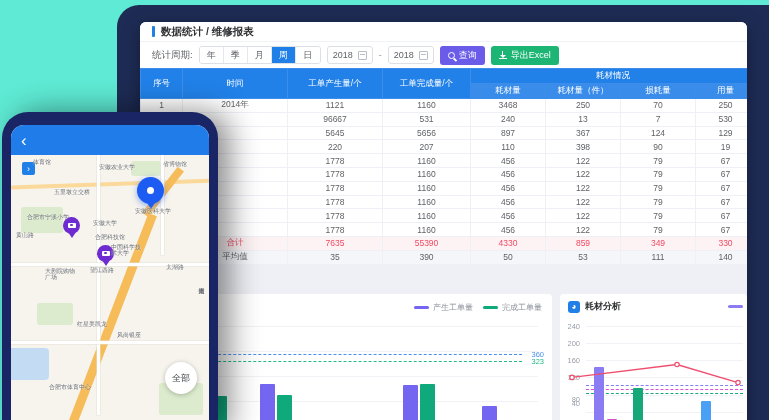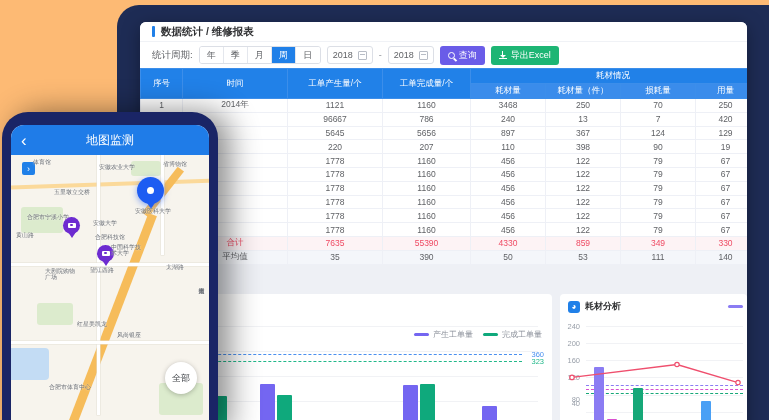--- a/index.html
+++ b/index.html
@@ -1,17 +1,17 @@
 <!DOCTYPE html>
 <html><head>
 <meta charset="utf-8">
 <style>
   html,body{margin:0;padding:0;background:#050608;}
   *{box-sizing:border-box;font-family:"Liberation Sans",sans-serif;}
-  #stage{position:relative;width:769px;height:420px;overflow:hidden;background:#fdba74;}
+  #stage{position:relative;width:769px;height:420px;overflow:hidden;background:#5eead4;}
 
   
   .browser{position:absolute;left:117px;top:5px;width:700px;height:460px;
     background:#1e2c55;border-radius:22px 0 0 0;}
   .card{position:absolute;left:23px;top:17px;width:607px;height:440px;background:#eef0f5;
     border-radius:6px;overflow:hidden;box-shadow:0 4px 18px rgba(0,0,0,.35);}
 
   .topbar{height:20px;background:#fff;display:flex;align-items:center;padding-left:12px;
     border-bottom:1px solid #f0f2f6;}
   .accent{width:3px;height:11px;background:#2080e8;border-radius:1px;margin-right:6px;}
@@ -52,21 +52,21 @@
   .rpt td{font-size:8.5px;color:#606266;text-align:center;height:13.8px;padding:0;
     border:1px solid #eef0f6;background:#fff;}
   .rpt tr.total td{color:#ef4a63;background:#fdf3f5;}
   .rpt tr.avg td{background:#f4f6fa;}
 
   
   .charts{position:absolute;left:0;top:268px;width:607px;height:172px;background:#eef0f5;}
   .panel{position:absolute;top:4px;background:#fff;border-radius:4px 4px 0 0;overflow:hidden;}
   .panel.left{left:8px;width:404px;height:168px;}
   .panel.right{left:420px;width:187px;height:168px;}
-  .legend{position:absolute;top:8px;right:10px;display:flex;gap:10px;align-items:center;margin-top:27px;}
+  .legend{position:absolute;top:8px;right:10px;display:flex;gap:10px;align-items:center;}
   .leg-item{display:flex;align-items:center;gap:4px;}
   .leg-dash{width:15px;height:3px;border-radius:2px;}
   .leg-txt{font-size:8px;color:#8a8f99;}
   .gridline{position:absolute;left:10px;right:14px;height:1px;background:#f1f2f5;}
   .bar{position:absolute;bottom:0;border-radius:1px 1px 0 0;}
   .refline{position:absolute;left:10px;right:30px;height:0;border-top:1.5px dashed;}
   .reflabel{position:absolute;font-size:7.5px;right:8px;transform:translateY(-4px);}
   .ptitle{position:absolute;left:8px;top:6px;display:flex;align-items:center;gap:5px;}
   .ptitle .ic{width:12px;height:12px;border-radius:3px;background:#2080e8;color:#fff;font-size:8px;
     display:flex;align-items:center;justify-content:center;}
@@ -191,25 +191,25 @@
               <td>1160</td>
               <td>3468</td>
               <td>250</td>
               <td>70</td>
               <td>250</td>
             </tr>
             <tr>
               <td></td>
               <td></td>
               <td>96667</td>
-              <td>786</td>
+              <td>531</td>
               <td>240</td>
               <td>13</td>
               <td>7</td>
-              <td>420</td>
+              <td>530</td>
             </tr>
             <tr>
               <td></td>
               <td></td>
               <td>5645</td>
               <td>5656</td>
               <td>897</td>
               <td>367</td>
               <td>124</td>
               <td>129</td>
@@ -369,21 +369,20 @@
           </div>
       </div>
 
     </div>
   </div>
 
   <div class="phone">
     <div class="screen">
       <div class="phead">
         <span class="pback">‹</span>
-        <span class="ptitle-txt">地图监测</span>
       </div>
       <div class="map" id="map">
 
         <div class="park" style="left:10px;top:52px;width:42px;height:26px;"></div>
         <div class="park" style="left:120px;top:6px;width:30px;height:15px;"></div>
         <div class="park" style="left:26px;top:148px;width:36px;height:22px;"></div>
         <div class="park" style="left:148px;top:228px;width:44px;height:32px;"></div>
         <div class="water" style="left:-6px;top:193px;width:44px;height:32px;"></div>
         <div class="road" style="left:0;top:27px;width:206px;height:4px;background:#fbd99a;transform:rotate(-2deg);"></div>
         <div class="road" style="left:148px;top:8px;width:8px;height:58px;background:#f6bc5a;transform:rotate(38deg);"></div>

